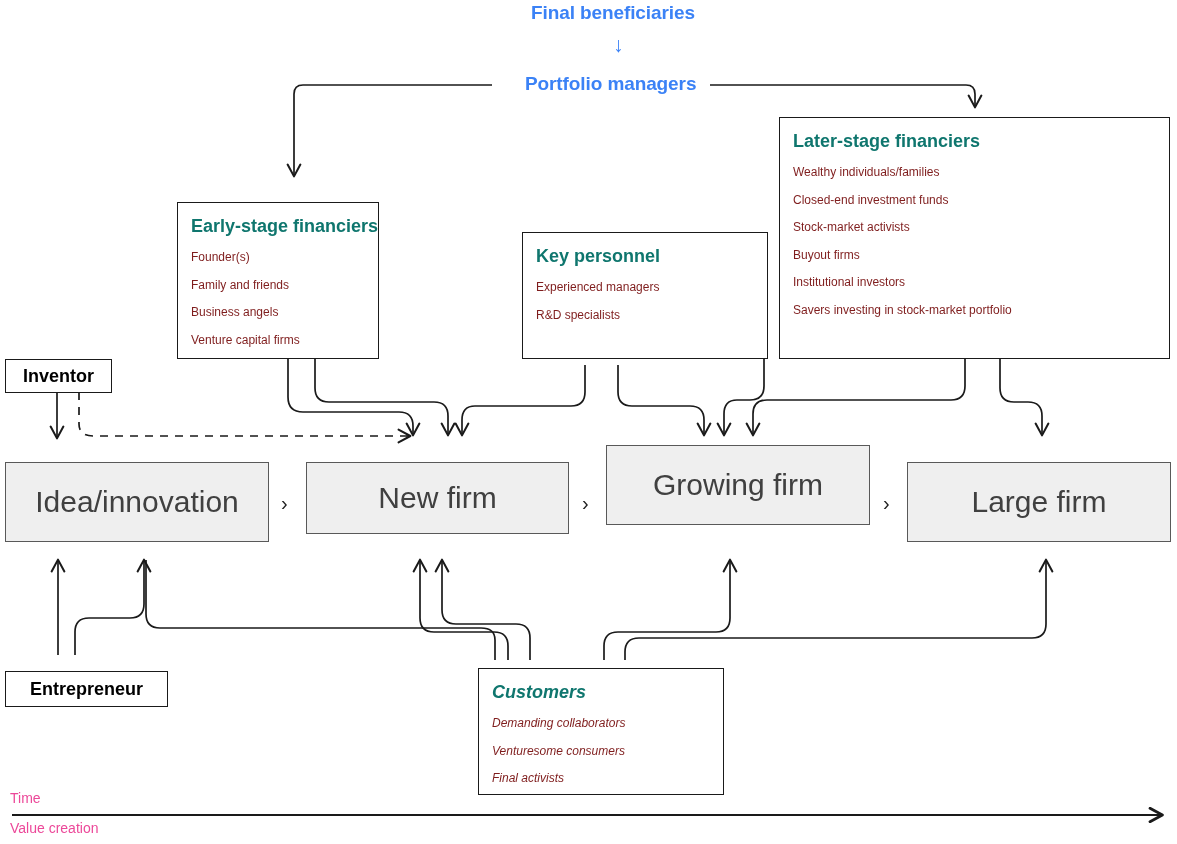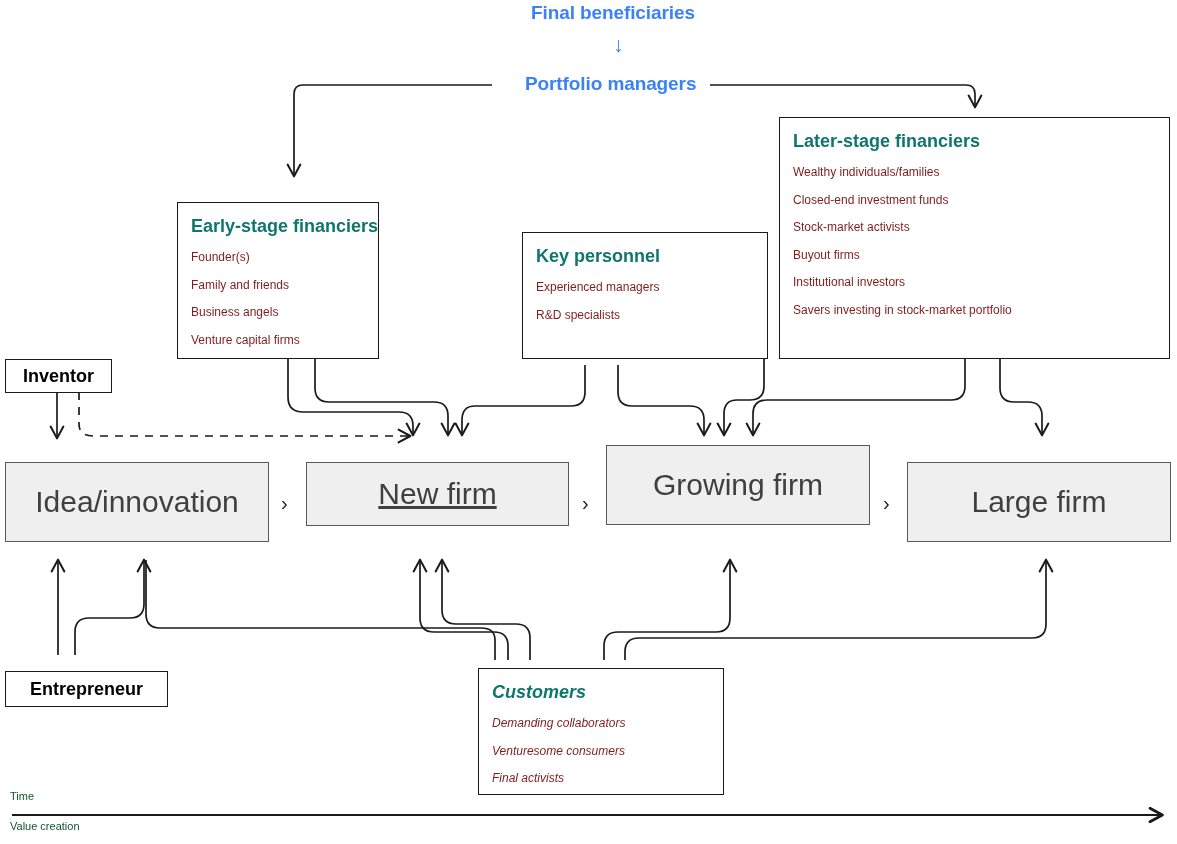--- a/index.html
+++ b/index.html
@@ -90,23 +90,23 @@
   }
   .chev {
     position: absolute;
     font-size: 20px;
     color: #222;
     line-height: 1;
   }
 
   .axis-label {
     position: absolute;
-    font-size: 11px;
-    white-space: nowrap;
-    color: #14532d;
+    font-size: 14px;
+    white-space: nowrap;
+    color: #ec4899;
   }
 </style>
 </head>
 <body>
 
 <div id="canvas">
 
   <svg id="wires" viewBox="0 0 1177 844">
     <defs>
       <marker id="ah" viewBox="0 0 12 12" refX="10.5" refY="6" markerWidth="9" markerHeight="9" orient="auto-start-reverse">
@@ -196,21 +196,21 @@
   </div>
 
   <div class="tagbox" style="left:5px; top:359px; width:107px; height:34px;">Inventor</div>
 
   <div class="tagbox" style="left:5px; top:671px; width:163px; height:36px;">Entrepreneur</div>
 
   <div class="stage" style="left:5px; top:462px; width:264px; height:80px;">Idea/innovation</div>
 
   <div class="chev" style="left:281px; top:493px;">›</div>
 
-  <div class="stage" style="left:306px; top:462px; width:263px; height:64px;text-decoration:underline;">New firm</div>
+  <div class="stage" style="left:306px; top:462px; width:263px; height:72px;">New firm</div>
 
   <div class="chev" style="left:582px; top:493px;">›</div>
 
   <div class="stage" style="left:606px; top:445px; width:264px; height:80px;">Growing firm</div>
 
   <div class="chev" style="left:883px; top:493px;">›</div>
 
   <div class="stage" style="left:907px; top:462px; width:264px; height:80px;">Large firm</div>
 
   <div class="axis-label" style="left:10px; top:790px;">Time</div>

